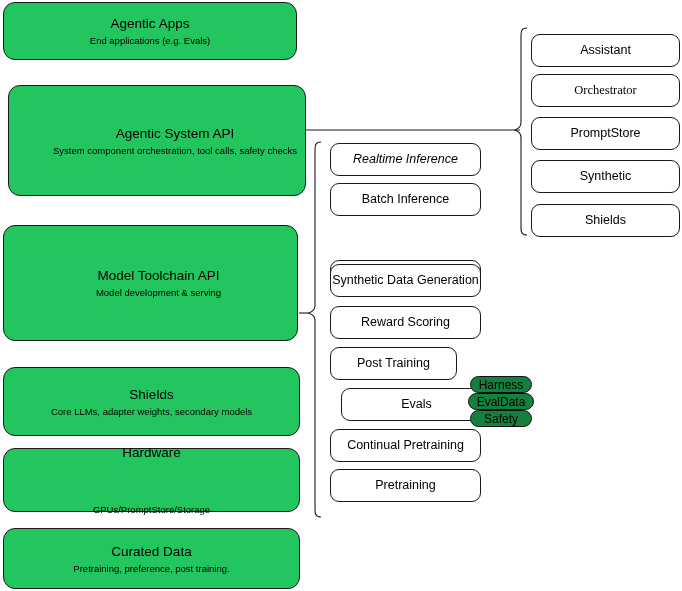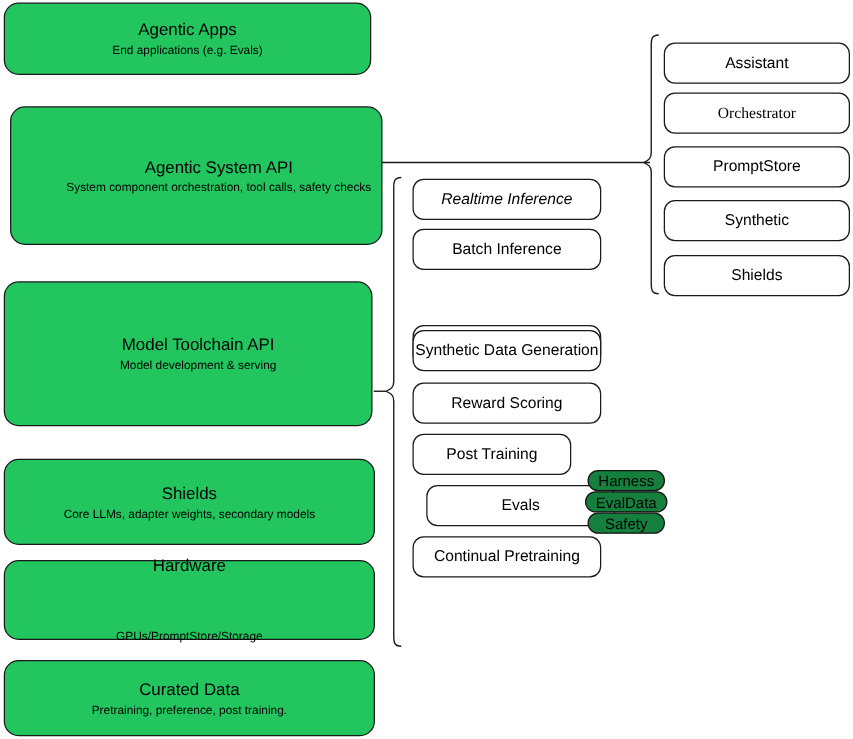--- a/index.html
+++ b/index.html
@@ -186,20 +186,23 @@
   </div>
   <div class="pill-box" style="left:330px;top:347px;width:127px;height:33px;">
     <div class="pill-label">Post Training</div>
   </div>
   <div class="pill-box" style="left:330px;top:388px;width:151px;height:33px;margin-left:11px;">
     <div class="pill-label">Evals</div>
   </div>
   <div class="pill-box" style="left:330px;top:429px;width:151px;height:33px;">
     <div class="pill-label">Continual Pretraining</div>
   </div>
+  <div class="pill-box" style="left:330px;top:469px;width:151px;height:33px;">
+    <div class="pill-label">Pretraining</div>
+  </div>
 
   <div class="tag-pill" style="left:470px;top:376px;width:62px;height:17px;">
     <div class="tag-label">Harness</div>
   </div>
   <div class="tag-pill" style="left:468px;top:393px;width:66px;height:17px;">
     <div class="tag-label">EvalData</div>
   </div>
   <div class="tag-pill" style="left:470px;top:410px;width:62px;height:17px;">
     <div class="tag-label">Safety</div>
   </div>

